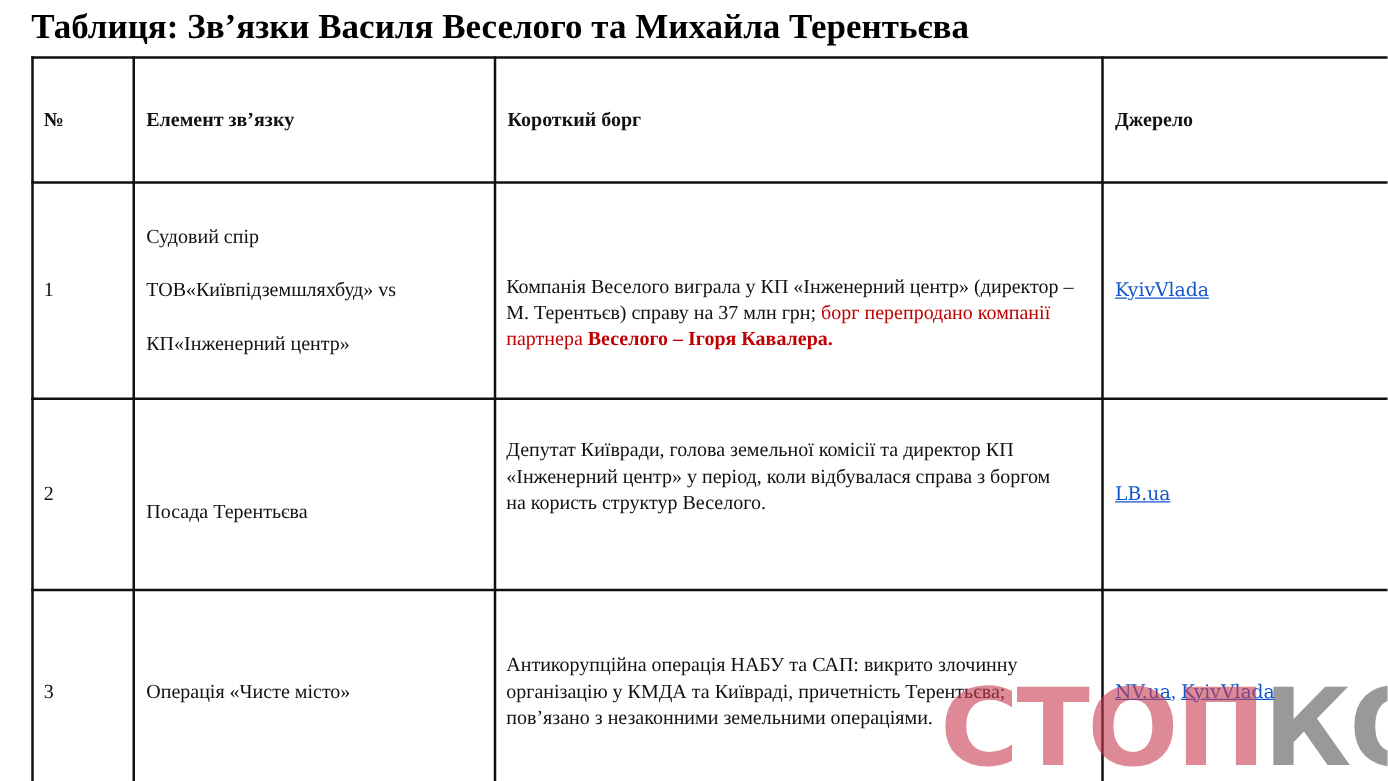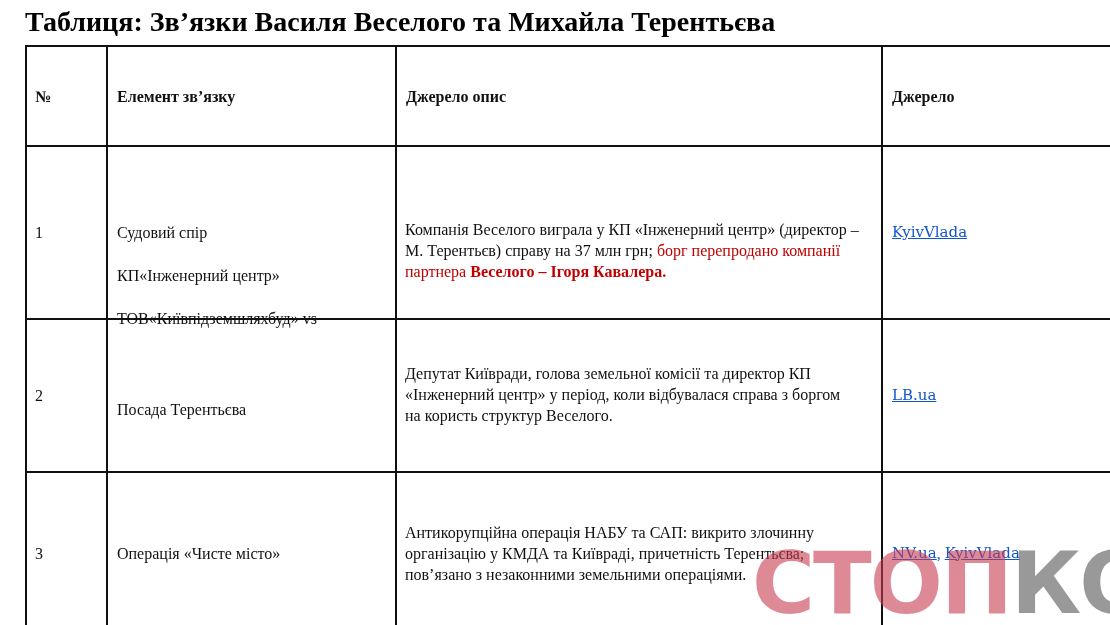--- a/index.html
+++ b/index.html
@@ -37,21 +37,21 @@
     .hline { height: 2px; left: 0; width: 1100px; }
     .vline { width: 2px; top: 0; height: 600px; }
     .cell {
       position: absolute;
       display: flex;
       align-items: center;
       font-size: 16px;
       line-height: 21px;
     }
     .hdr { font-weight: bold; font-size: 16px; }
-    .stack { flex-direction: column; align-items: flex-start; justify-content: center; margin-top: 43px; }
+    .stack { flex-direction: column; align-items: flex-start; justify-content: center; }
     .stack span { display: block; line-height: 43px; }
     .desc { display: block; }
     .desc-wrap { display: flex; align-items: center; }
     .red { color: #c00000; }
     .redbold { color: #c00000; font-weight: bold; }
     a.link {
       color: #1155cc;
       text-decoration: underline;
       font-family: "DejaVu Serif", "Liberation Serif", serif;
       font-size: 15px;
@@ -85,45 +85,45 @@
   <div class="hline" style="top:426px"></div>
 
   <div class="vline" style="left:0"></div>
   <div class="vline" style="left:81px"></div>
   <div class="vline" style="left:370px"></div>
   <div class="vline" style="left:856px"></div>
 
   <div>
     <div class="cell hdr" style="left:10px;top:2px;width:70px;height:98px;">№</div>
     <div class="cell hdr" style="left:92px;top:2px;width:275px;height:98px;">Елемент зв’язку</div>
-    <div class="cell hdr" style="left:381px;top:2px;width:470px;height:98px;">Джерело опис</div>
+    <div class="cell hdr" style="left:381px;top:2px;width:470px;height:98px;">Короткий борг</div>
     <div class="cell hdr" style="left:867px;top:2px;width:220px;height:98px;">Джерело</div>
   </div>
 
   <div>
     <div class="cell" style="left:10px;top:102px;width:70px;height:171px;">1</div>
     <div class="cell stack" style="left:92px;top:102px;width:275px;height:171px;">
       <span>Судовий спір</span>
+      <span>ТОВ«Київпідземшляхбуд» vs</span>
       <span>КП«Інженерний центр»</span>
-      <span>ТОВ«Київпідземшляхбуд» vs</span>
     </div>
     <div class="cell desc-wrap" style="left:380px;top:102px;width:470px;height:206px;">
       <div class="desc">
         <span>Компанія Веселого виграла у КП «Інженерний центр» (директор – М. Терентьєв) справу на 37 млн грн; </span><span class="red">борг перепродано компанії партнера </span><span class="redbold">Веселого – Ігоря Кавалера.</span>
       </div>
     </div>
     <div class="cell" style="left:867px;top:102px;width:220px;height:171px;">
       <a class="link" href="#">KyivVlada</a>
     </div>
   </div>
 
   <div>
     <div class="cell" style="left:10px;top:275px;width:70px;height:151px;">2</div>
     <div class="cell" style="left:92px;top:275px;width:275px;height:178px;">Посада Терентьєва</div>
-    <div class="cell desc-wrap" style="left:380px;top:274px;width:452px;height:151px;">
+    <div class="cell desc-wrap" style="left:380px;top:261px;width:452px;height:151px;">
       <div class="desc">Депутат Київради, голова земельної комісії та директор КП «Інженерний центр» у період, коли відбувалася справа з боргом на користь структур Веселого.</div>
     </div>
     <div class="cell" style="left:867px;top:275px;width:220px;height:151px;">
       <a class="link" href="#">LB.ua</a>
     </div>
   </div>
 
   <div>
     <div class="cell" style="left:10px;top:428px;width:70px;height:160px;">3</div>
     <div class="cell" style="left:92px;top:428px;width:275px;height:160px;">Операція «Чисте місто»</div>

